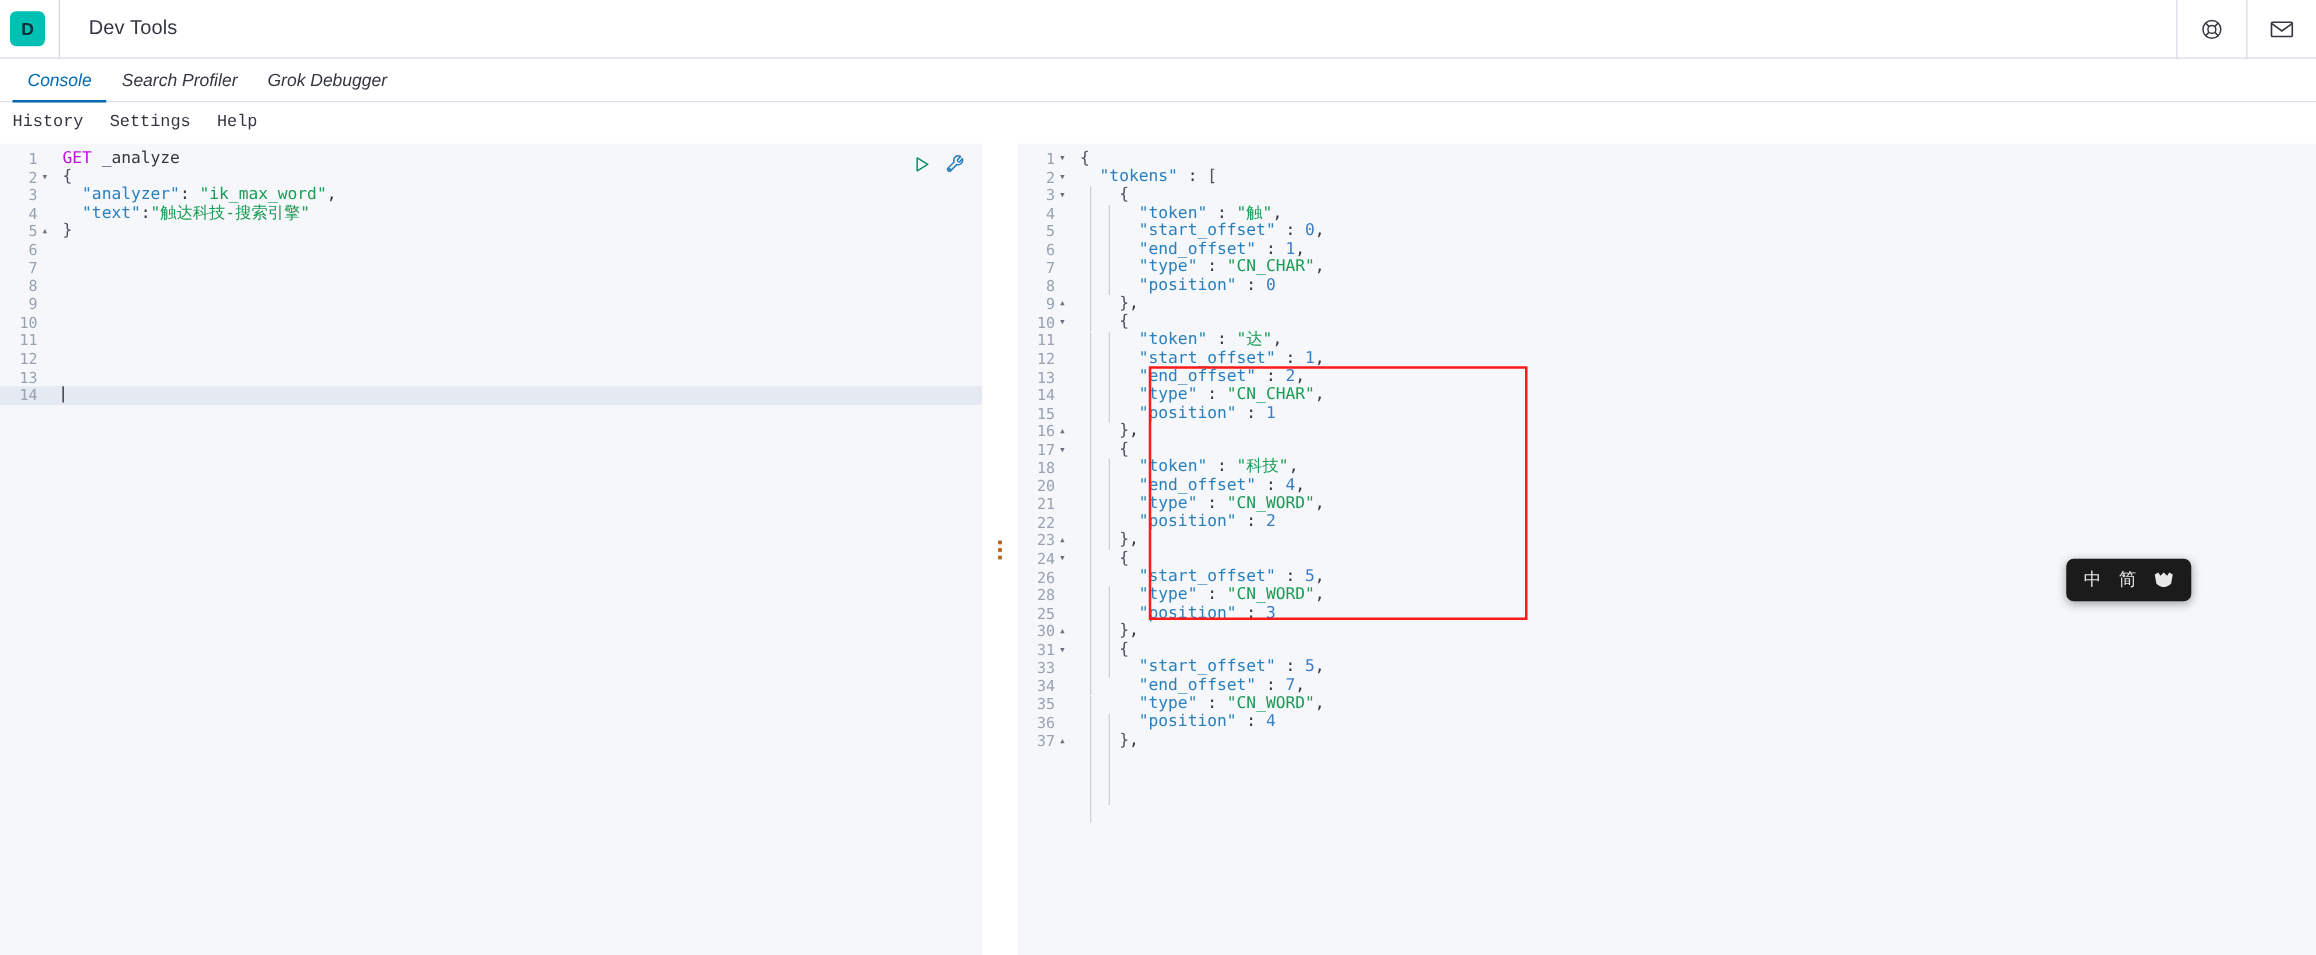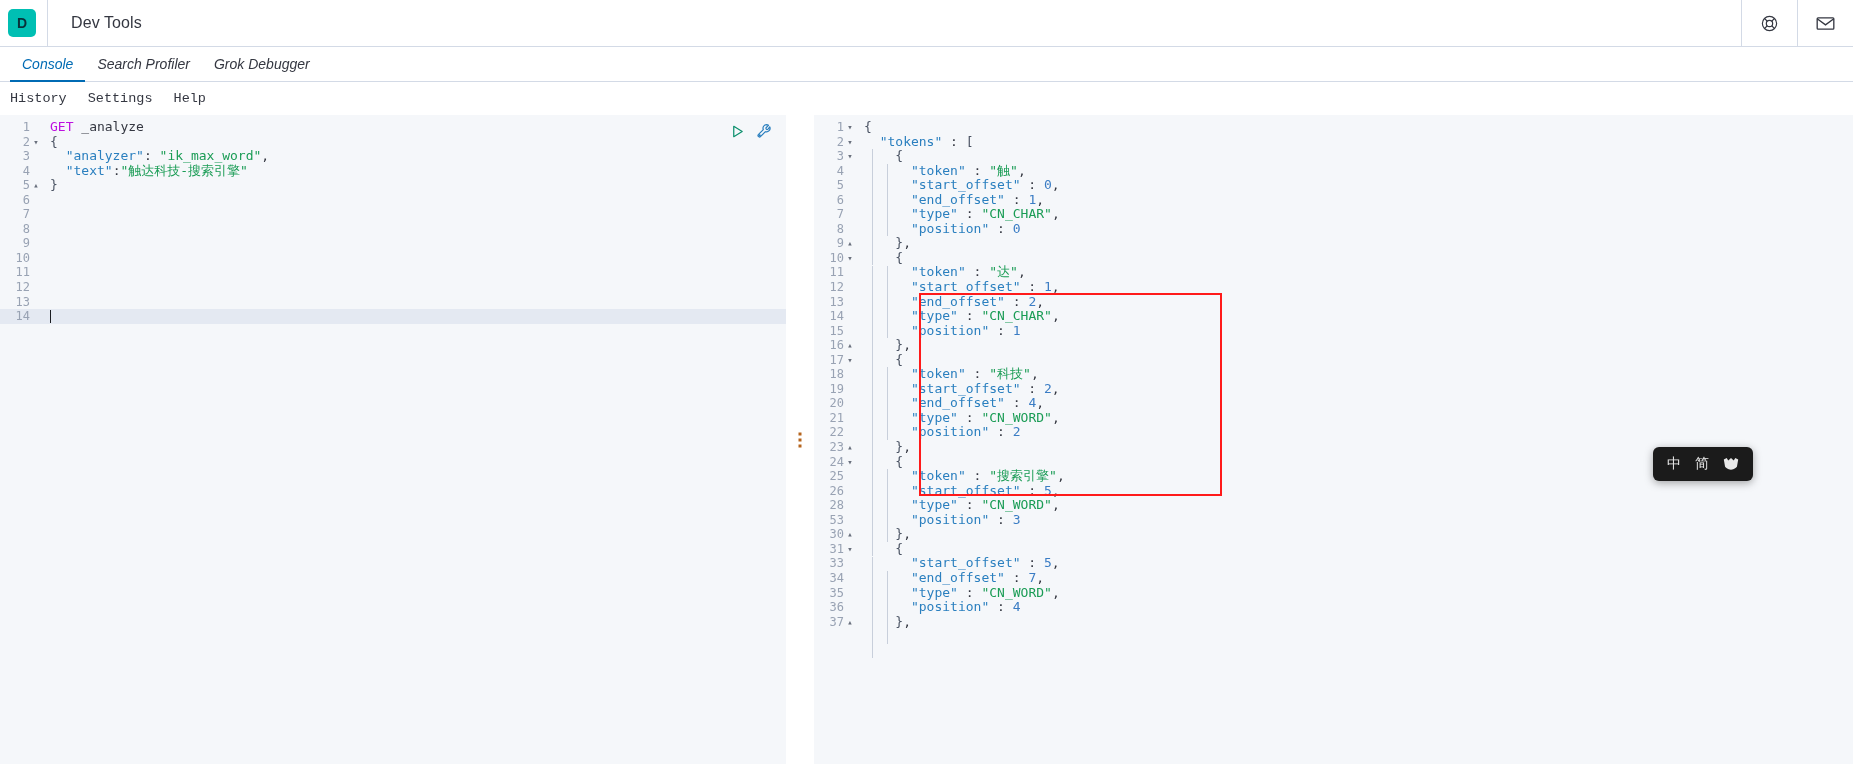--- a/index.html
+++ b/index.html
@@ -313,30 +313,28 @@
         <div class="line"><span class="lnum">9</span><span class="fold">▴</span><span class="ltext"><span class="k-plain">    </span><span class="k-brace">}</span><span class="k-punct">,</span></span></div>
         <div class="line"><span class="lnum">10</span><span class="fold">▾</span><span class="ltext"><span class="k-plain">    </span><span class="k-brace">{</span></span></div>
         <div class="line"><span class="lnum">11</span><span class="fold"></span><span class="ltext"><span class="k-plain">      </span><span class="k-key">"token"</span><span class="k-punct"> : </span><span class="k-str">"达"</span><span class="k-punct">,</span></span></div>
         <div class="line"><span class="lnum">12</span><span class="fold"></span><span class="ltext"><span class="k-plain">      </span><span class="k-key">"start_offset"</span><span class="k-punct"> : </span><span class="k-num">1</span><span class="k-punct">,</span></span></div>
         <div class="line"><span class="lnum">13</span><span class="fold"></span><span class="ltext"><span class="k-plain">      </span><span class="k-key">"end_offset"</span><span class="k-punct"> : </span><span class="k-num">2</span><span class="k-punct">,</span></span></div>
         <div class="line"><span class="lnum">14</span><span class="fold"></span><span class="ltext"><span class="k-plain">      </span><span class="k-key">"type"</span><span class="k-punct"> : </span><span class="k-str">"CN_CHAR"</span><span class="k-punct">,</span></span></div>
         <div class="line"><span class="lnum">15</span><span class="fold"></span><span class="ltext"><span class="k-plain">      </span><span class="k-key">"position"</span><span class="k-punct"> : </span><span class="k-num">1</span></span></div>
         <div class="line"><span class="lnum">16</span><span class="fold">▴</span><span class="ltext"><span class="k-plain">    </span><span class="k-brace">}</span><span class="k-punct">,</span></span></div>
         <div class="line"><span class="lnum">17</span><span class="fold">▾</span><span class="ltext"><span class="k-plain">    </span><span class="k-brace">{</span></span></div>
         <div class="line"><span class="lnum">18</span><span class="fold"></span><span class="ltext"><span class="k-plain">      </span><span class="k-key">"token"</span><span class="k-punct"> : </span><span class="k-str">"科技"</span><span class="k-punct">,</span></span></div>
-        <div class="line"><span class="lnum">19</span><span class="fold"></span><span class="ltext"><span class="k-plain">      </span><span class="k-key">"start_offset"</span><span class="k-punct"> : </span><span class="k-num">2</span><span class="k-punct">,</span></span></div>
         <div class="line"><span class="lnum">20</span><span class="fold"></span><span class="ltext"><span class="k-plain">      </span><span class="k-key">"end_offset"</span><span class="k-punct"> : </span><span class="k-num">4</span><span class="k-punct">,</span></span></div>
         <div class="line"><span class="lnum">21</span><span class="fold"></span><span class="ltext"><span class="k-plain">      </span><span class="k-key">"type"</span><span class="k-punct"> : </span><span class="k-str">"CN_WORD"</span><span class="k-punct">,</span></span></div>
         <div class="line"><span class="lnum">22</span><span class="fold"></span><span class="ltext"><span class="k-plain">      </span><span class="k-key">"position"</span><span class="k-punct"> : </span><span class="k-num">2</span></span></div>
         <div class="line"><span class="lnum">23</span><span class="fold">▴</span><span class="ltext"><span class="k-plain">    </span><span class="k-brace">}</span><span class="k-punct">,</span></span></div>
         <div class="line"><span class="lnum">24</span><span class="fold">▾</span><span class="ltext"><span class="k-plain">    </span><span class="k-brace">{</span></span></div>
-        <div class="line"><span class="lnum">25</span><span class="fold"></span><span class="ltext"><span class="k-plain">      </span><span class="k-key">"token"</span><span class="k-punct"> : </span><span class="k-str">"搜索引擎"</span><span class="k-punct">,</span></span></div>
         <div class="line"><span class="lnum">26</span><span class="fold"></span><span class="ltext"><span class="k-plain">      </span><span class="k-key">"start_offset"</span><span class="k-punct"> : </span><span class="k-num">5</span><span class="k-punct">,</span></span></div>
         <div class="line"><span class="lnum">28</span><span class="fold"></span><span class="ltext"><span class="k-plain">      </span><span class="k-key">"type"</span><span class="k-punct"> : </span><span class="k-str">"CN_WORD"</span><span class="k-punct">,</span></span></div>
-        <div class="line"><span class="lnum">53</span><span class="fold"></span><span class="ltext"><span class="k-plain">      </span><span class="k-key">"position"</span><span class="k-punct"> : </span><span class="k-num">3</span></span></div>
+        <div class="line"><span class="lnum">25</span><span class="fold"></span><span class="ltext"><span class="k-plain">      </span><span class="k-key">"position"</span><span class="k-punct"> : </span><span class="k-num">3</span></span></div>
         <div class="line"><span class="lnum">30</span><span class="fold">▴</span><span class="ltext"><span class="k-plain">    </span><span class="k-brace">}</span><span class="k-punct">,</span></span></div>
         <div class="line"><span class="lnum">31</span><span class="fold">▾</span><span class="ltext"><span class="k-plain">    </span><span class="k-brace">{</span></span></div>
         <div class="line"><span class="lnum">33</span><span class="fold"></span><span class="ltext"><span class="k-plain">      </span><span class="k-key">"start_offset"</span><span class="k-punct"> : </span><span class="k-num">5</span><span class="k-punct">,</span></span></div>
         <div class="line"><span class="lnum">34</span><span class="fold"></span><span class="ltext"><span class="k-plain">      </span><span class="k-key">"end_offset"</span><span class="k-punct"> : </span><span class="k-num">7</span><span class="k-punct">,</span></span></div>
         <div class="line"><span class="lnum">35</span><span class="fold"></span><span class="ltext"><span class="k-plain">      </span><span class="k-key">"type"</span><span class="k-punct"> : </span><span class="k-str">"CN_WORD"</span><span class="k-punct">,</span></span></div>
         <div class="line"><span class="lnum">36</span><span class="fold"></span><span class="ltext"><span class="k-plain">      </span><span class="k-key">"position"</span><span class="k-punct"> : </span><span class="k-num">4</span></span></div>
         <div class="line"><span class="lnum">37</span><span class="fold">▴</span><span class="ltext"><span class="k-plain">    </span><span class="k-brace">}</span><span class="k-punct">,</span></span></div>
         <div class="guide" style="left: 57.82px; top: 34.1px; height: 14.55px;"></div>
         <div class="guide" style="left: 57.82px; top: 48.65px; height: 14.55px;"></div>
         <div class="guide" style="left: 73.46px; top: 48.65px; height: 14.55px;"></div>

